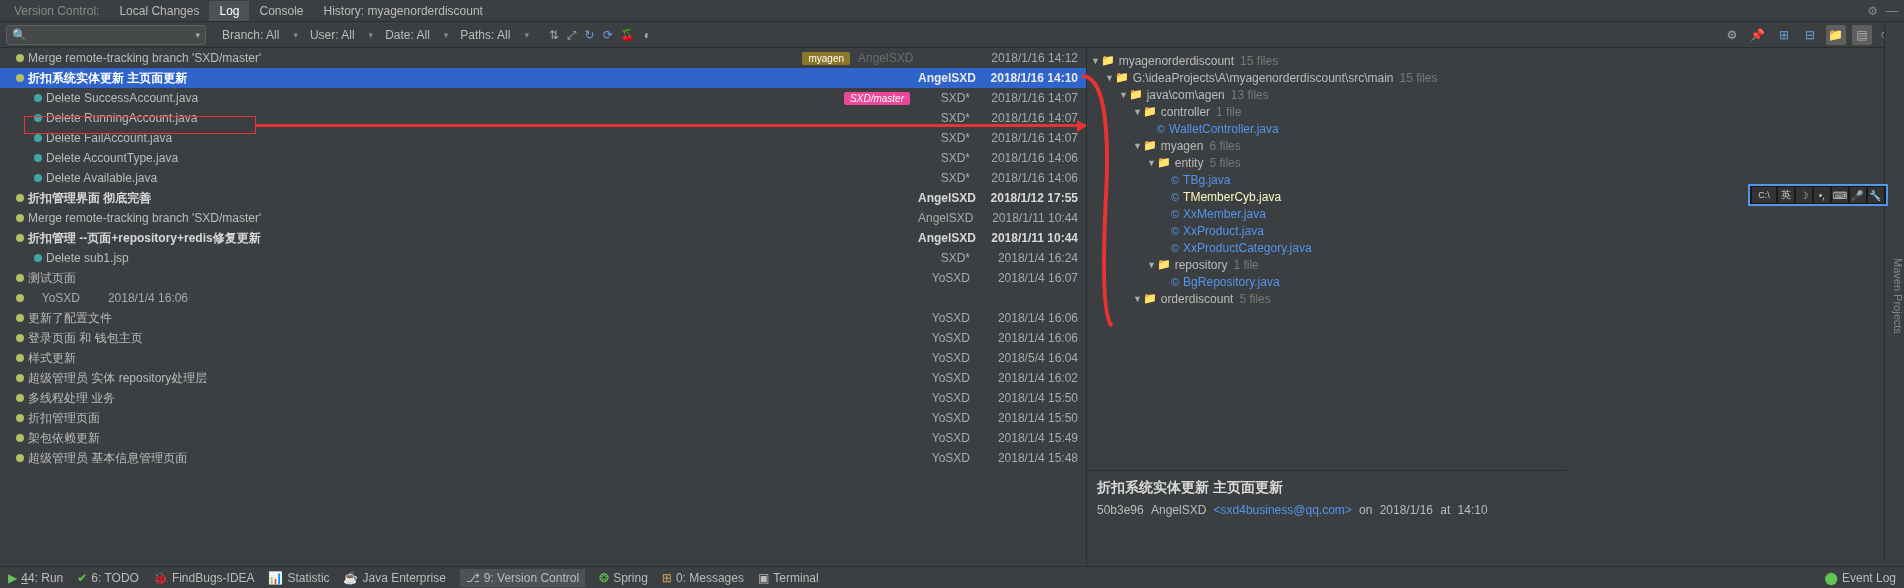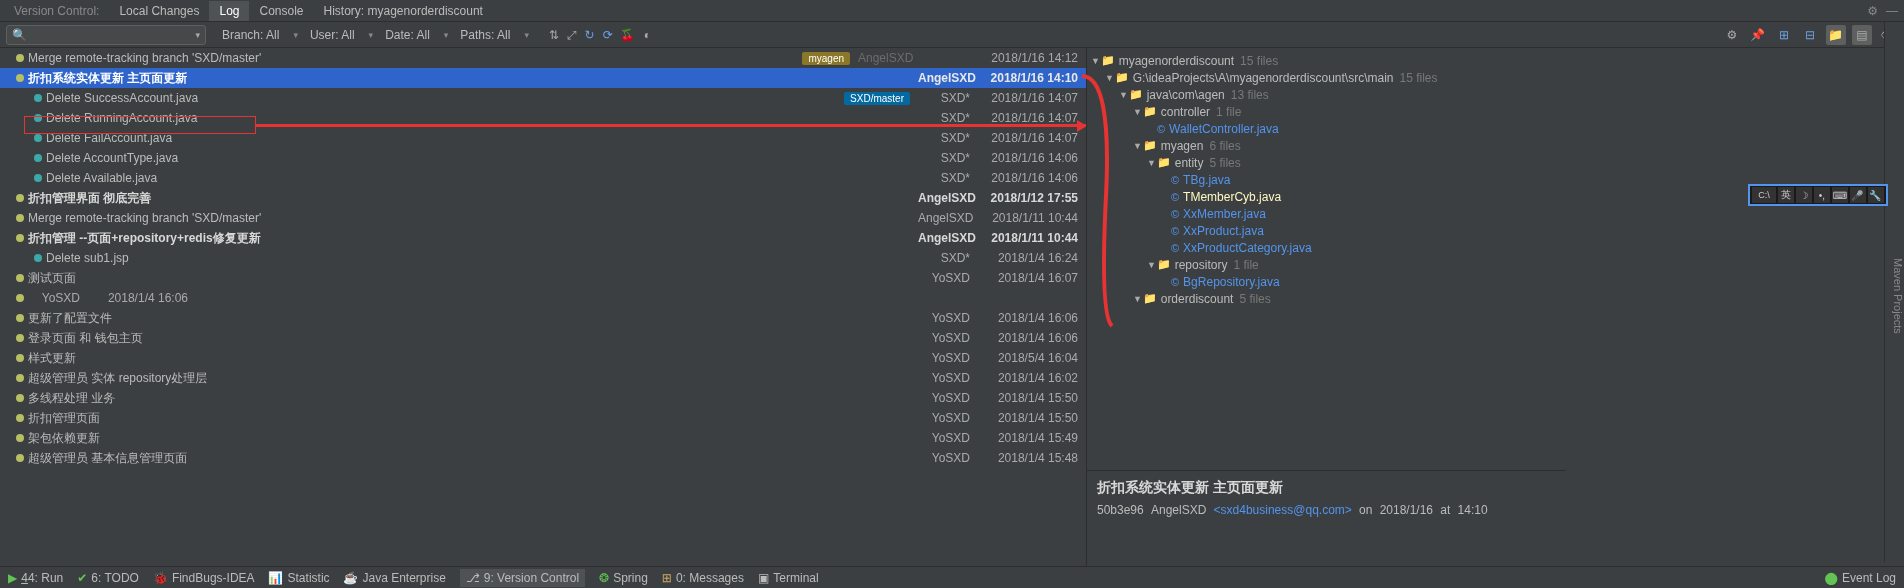--- a/index.html
+++ b/index.html
@@ -35,21 +35,21 @@
 .graph-dot { width: 8px; height: 8px; border-radius: 50%; background: #b6bf64; margin-right: 4px; flex-shrink: 0; }
 .graph-dot.teal { background: #3ea8a8; }
 .graph-dot.d2 { margin-left: 6px; }
 .msg { color: #bbb; flex: 1; white-space: nowrap; overflow: hidden; }
 .author { width: 60px; text-align: right; padding-right: 8px; color: #aaa; white-space: nowrap; }
 .author.bold { color: #d8d8d8; font-weight: bold; }
 .date { width: 108px; text-align: right; padding-right: 8px; color: #aaa; white-space: nowrap; }
 .date.bold { color: #d8d8d8; font-weight: bold; }
 .tag-badge { font-size: 10px; padding: 1px 6px; border-radius: 2px; margin-right: 4px; }
 .tag-yellow { background: #8a7728; color: #fff; }
-.tag-purple { background: #0369a1; color: #fff; }
+.tag-purple { background: #ec4899; color: #fff; font-style: italic; }
 .red-box { position: absolute; left: 24px; top: 68px; width: 232px; height: 18px; border: 1px solid #e83333; pointer-events: none; z-index: 5; }
 .red-arrow-line { position: absolute; top: 76px; left: 256px; right: 0; height: 3px; background: #e83333; z-index: 4; }
 .red-arrow-head { position: absolute; top: 72px; right: -1px; width: 0; height: 0; border-top: 6px solid transparent; border-bottom: 6px solid transparent; border-left: 10px solid #e83333; z-index: 4; }
 .red-curve { position: absolute; left: 1082px; top: 56px; width: 38px; height: 280px; z-index: 6; pointer-events: none; }
 
 .file-tree { flex: 1; overflow: auto; padding: 4px 0; }
 .tree-row { display: flex; align-items: center; height: 17px; padding-left: 4px; color: #bbb; white-space: nowrap; cursor: pointer; }
 .tree-chevron { width: 10px; display: inline-block; font-size: 9px; color: #aaa; }
 .tree-folder { color: #d1a762; margin-right: 4px; font-size: 11px; }
 .tree-java { color: #5394ec; margin-right: 4px; font-size: 11px; }

